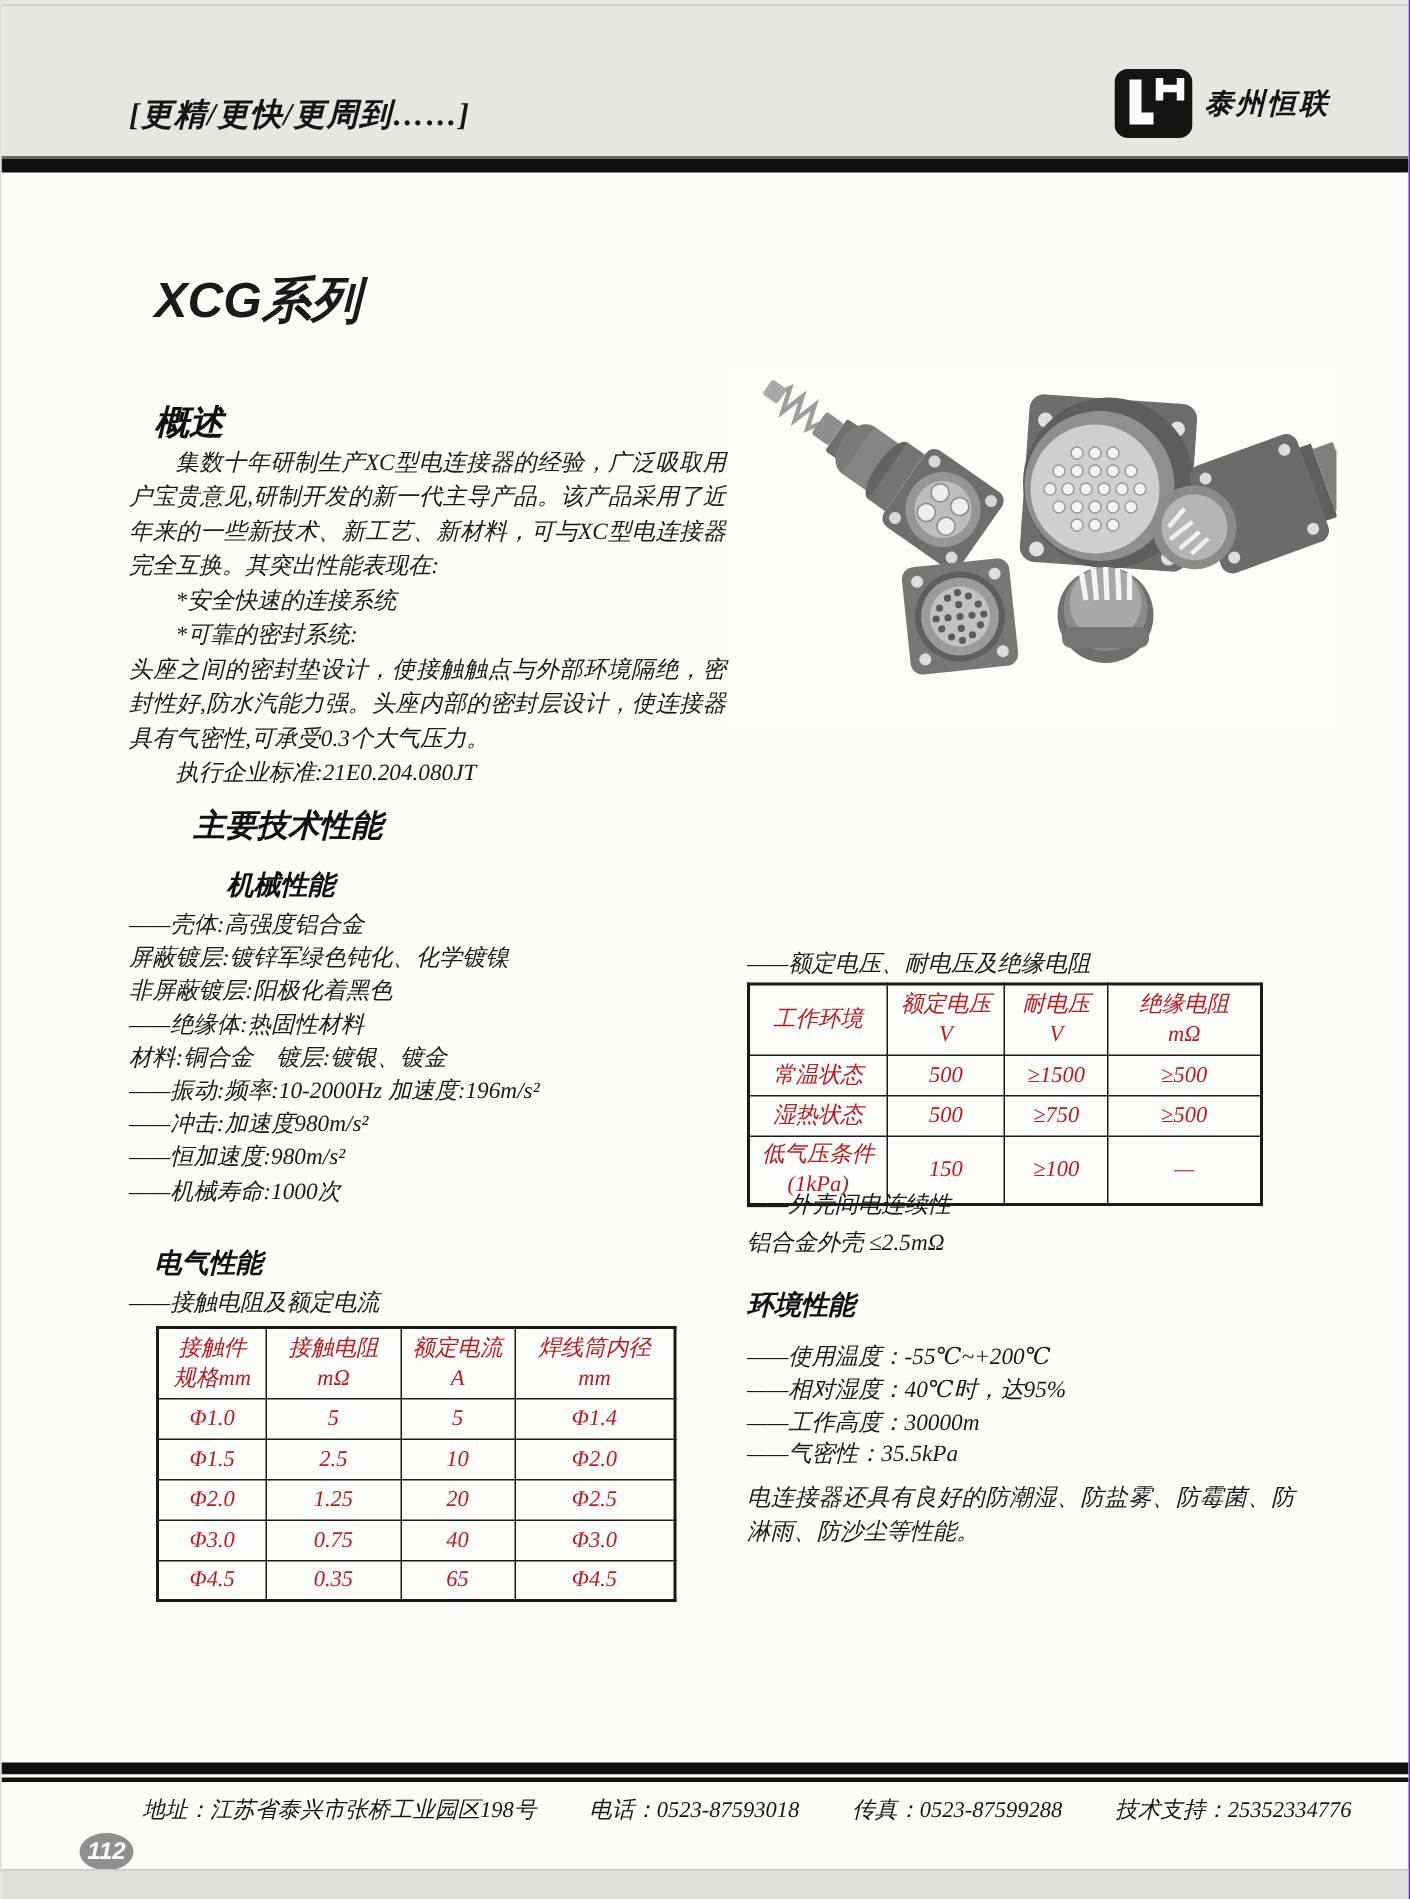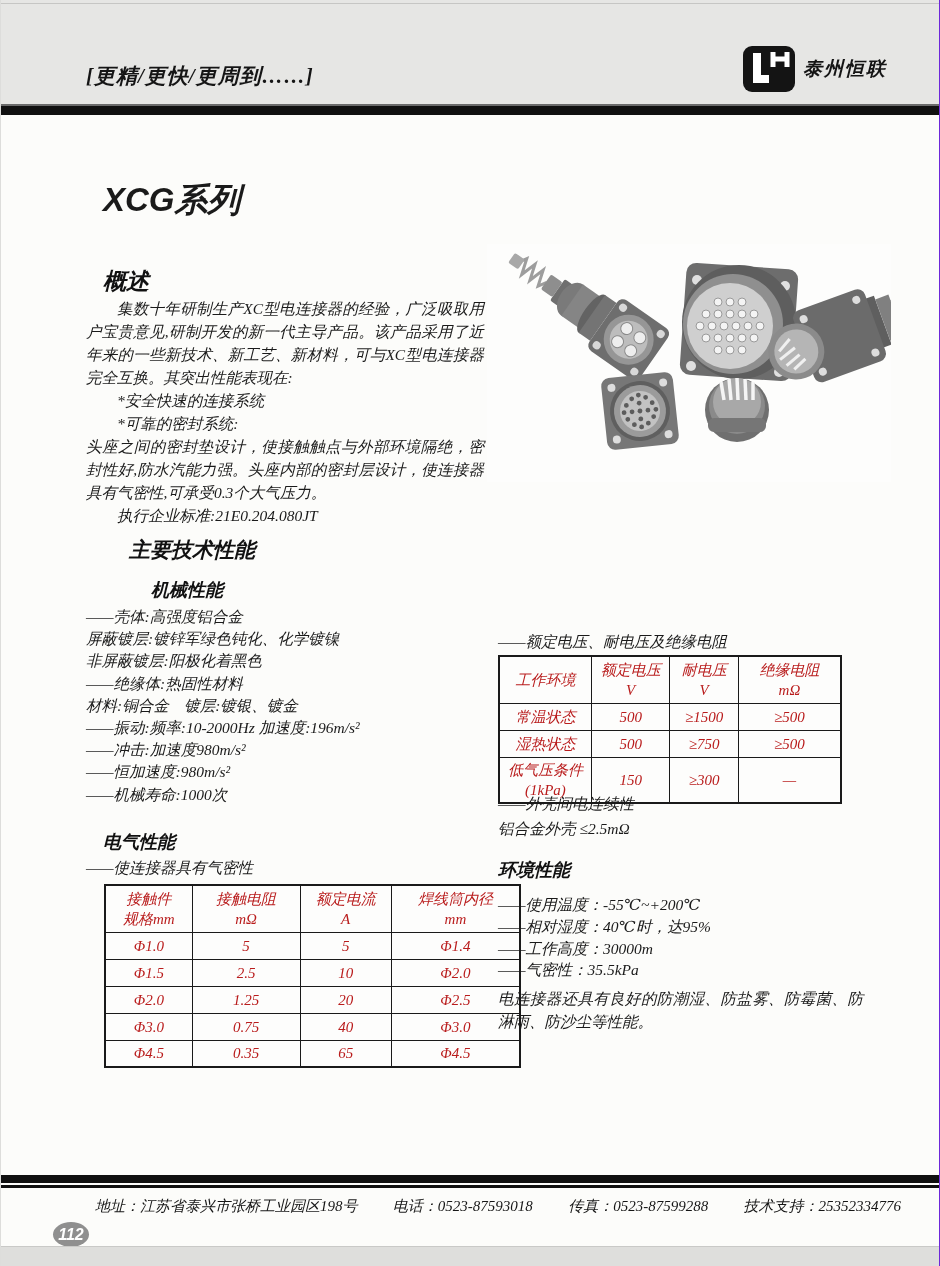--- a/index.html
+++ b/index.html
@@ -40,21 +40,21 @@
   .volt-label { left:497px; top:632px; }
   .continuity { left:497px; top:791px; font-size:15.5px; line-height:25px; }
   .env-closing { left:497px; top:988px; width:365px; font-size:15.5px; line-height:22.5px; text-align:justify; }
   
   .tblbox table { border-collapse:collapse; width:100%; table-layout:fixed;
     font-size:15px; color:#b91c1c; border:2px solid #1a1a1a; background:#fdfdfc; }
   .tblbox th, .tblbox td { border:1px solid #1a1a1a; text-align:center; vertical-align:middle;
     font-weight:normal; padding:2px 3px; white-space:pre-line; line-height:20px; }
   .tblbox thead th { height:47px; }
   .tblbox tbody td { height:27px; }
-  .elec-table { left:103px; top:884px; width:417px; }
+  .elec-table { left:103px; top:884px; width:347px; }
   .volt-table { left:497px; top:655px; width:344px; }
   
   .photo { left:486px; top:244px; width:404px; height:238px; background:#fdfdfc; }
   
   .rule-bottom { position:absolute; left:0; top:1175px; width:100%; }
   .rule-bottom .b1 { height:8px; background:#101010; }
   .rule-bottom .b2 { height:2px; background:#fcfcfa; }
   .rule-bottom .b3 { height:3px; background:#101010; }
   .page-no { position:absolute; left:52px; top:1194px; width:36px; height:25px; border-radius:50%;
     background:#8f8f8f; color:#fff; font-family:"Liberation Sans","DejaVu Sans",sans-serif;
@@ -229,21 +229,21 @@
       <div>非屏蔽镀层:阳极化着黑色</div>
       <div>——绝缘体:热固性材料</div>
       <div>材料:铜合金　镀层:镀银、镀金</div>
       <div>——振动:频率:10-2000Hz 加速度:196m/s²</div>
       <div>——冲击:加速度980m/s²</div>
       <div>——恒加速度:980m/s²</div>
       <div>——机械寿命:1000次</div>
     </div>
 
   <h2 class="abs sec sub-head elec-head">电气性能</h2>
-  <div class="abs table-label elec-label">——使连接器具有气密性</div>
+  <div class="abs table-label elec-label">——接触电阻及额定电流</div>
   <div class="abs tblbox elec-table">
       <table>
         <colgroup>
           <col style="width: 21%;">
           <col style="width: 26%;">
           <col style="width: 22%;">
           <col style="width: 31%;">
         </colgroup>
         <thead>
           <tr>
@@ -322,21 +322,21 @@
           <tr>
             <td>湿热状态</td>
             <td>500</td>
             <td>≥750</td>
             <td>≥500</td>
           </tr>
           <tr>
             <td>低气压条件
 (1kPa)</td>
             <td>150</td>
-            <td>≥300</td>
+            <td>≥100</td>
             <td>—</td>
           </tr>
         </tbody>
       </table>
     </div>
 
   <div class="abs continuity">
     <div>——外壳间电连续性</div>
     <div>铝合金外壳 ≤2.5mΩ</div>
   </div>

